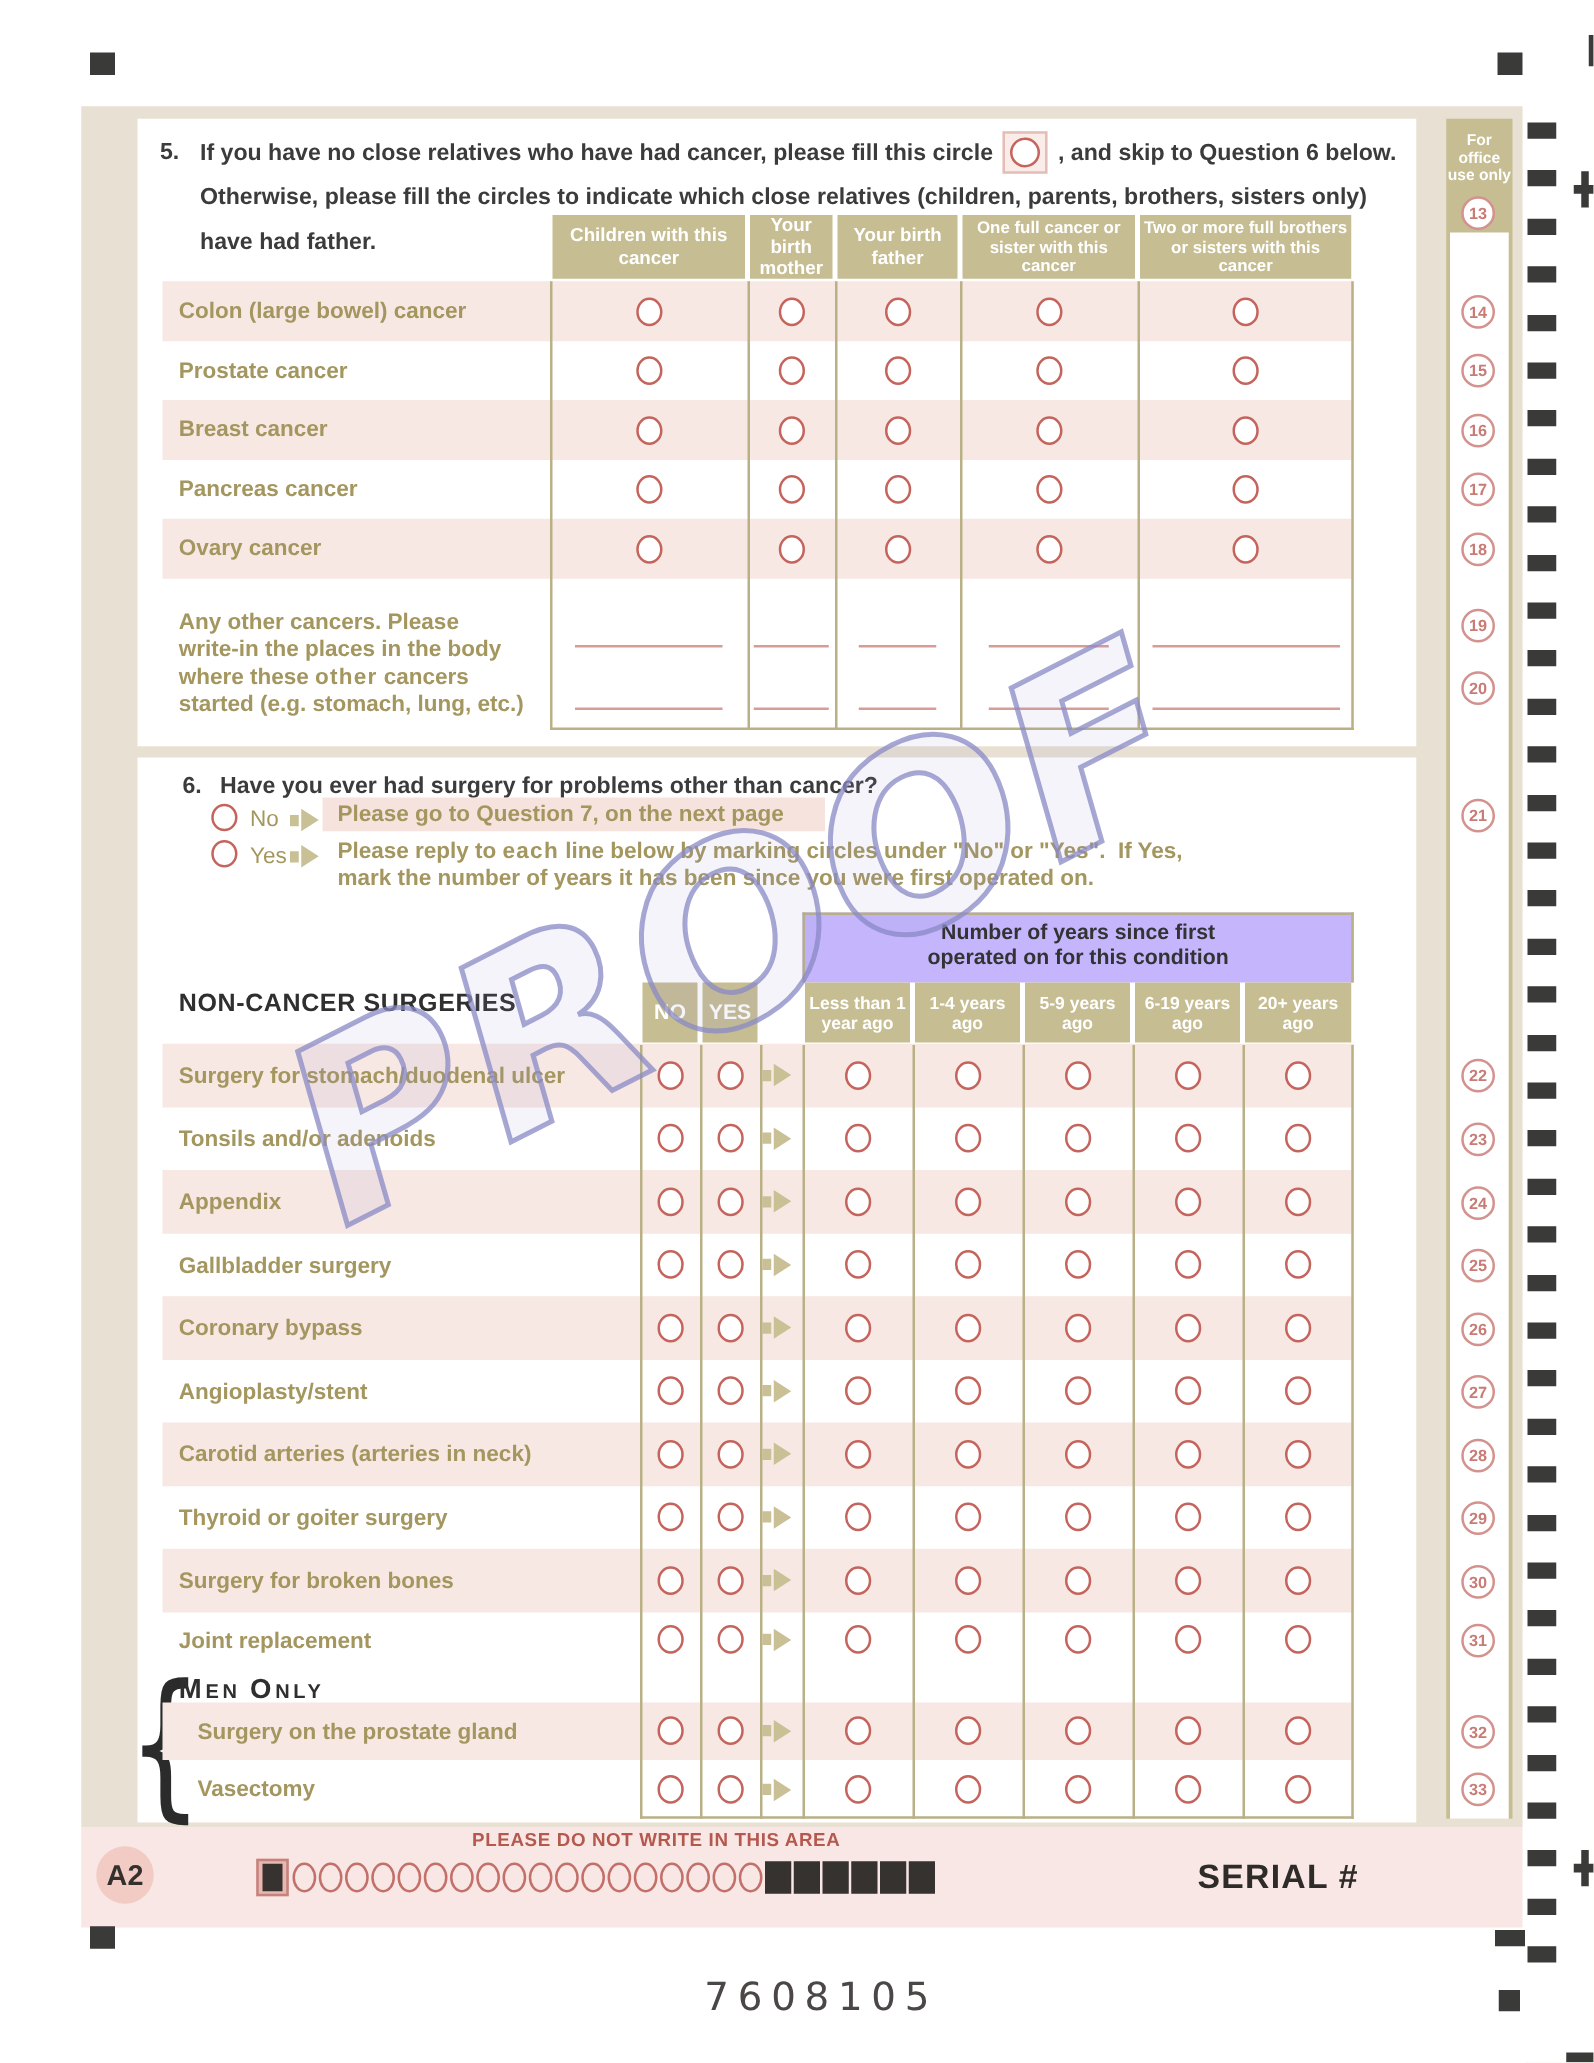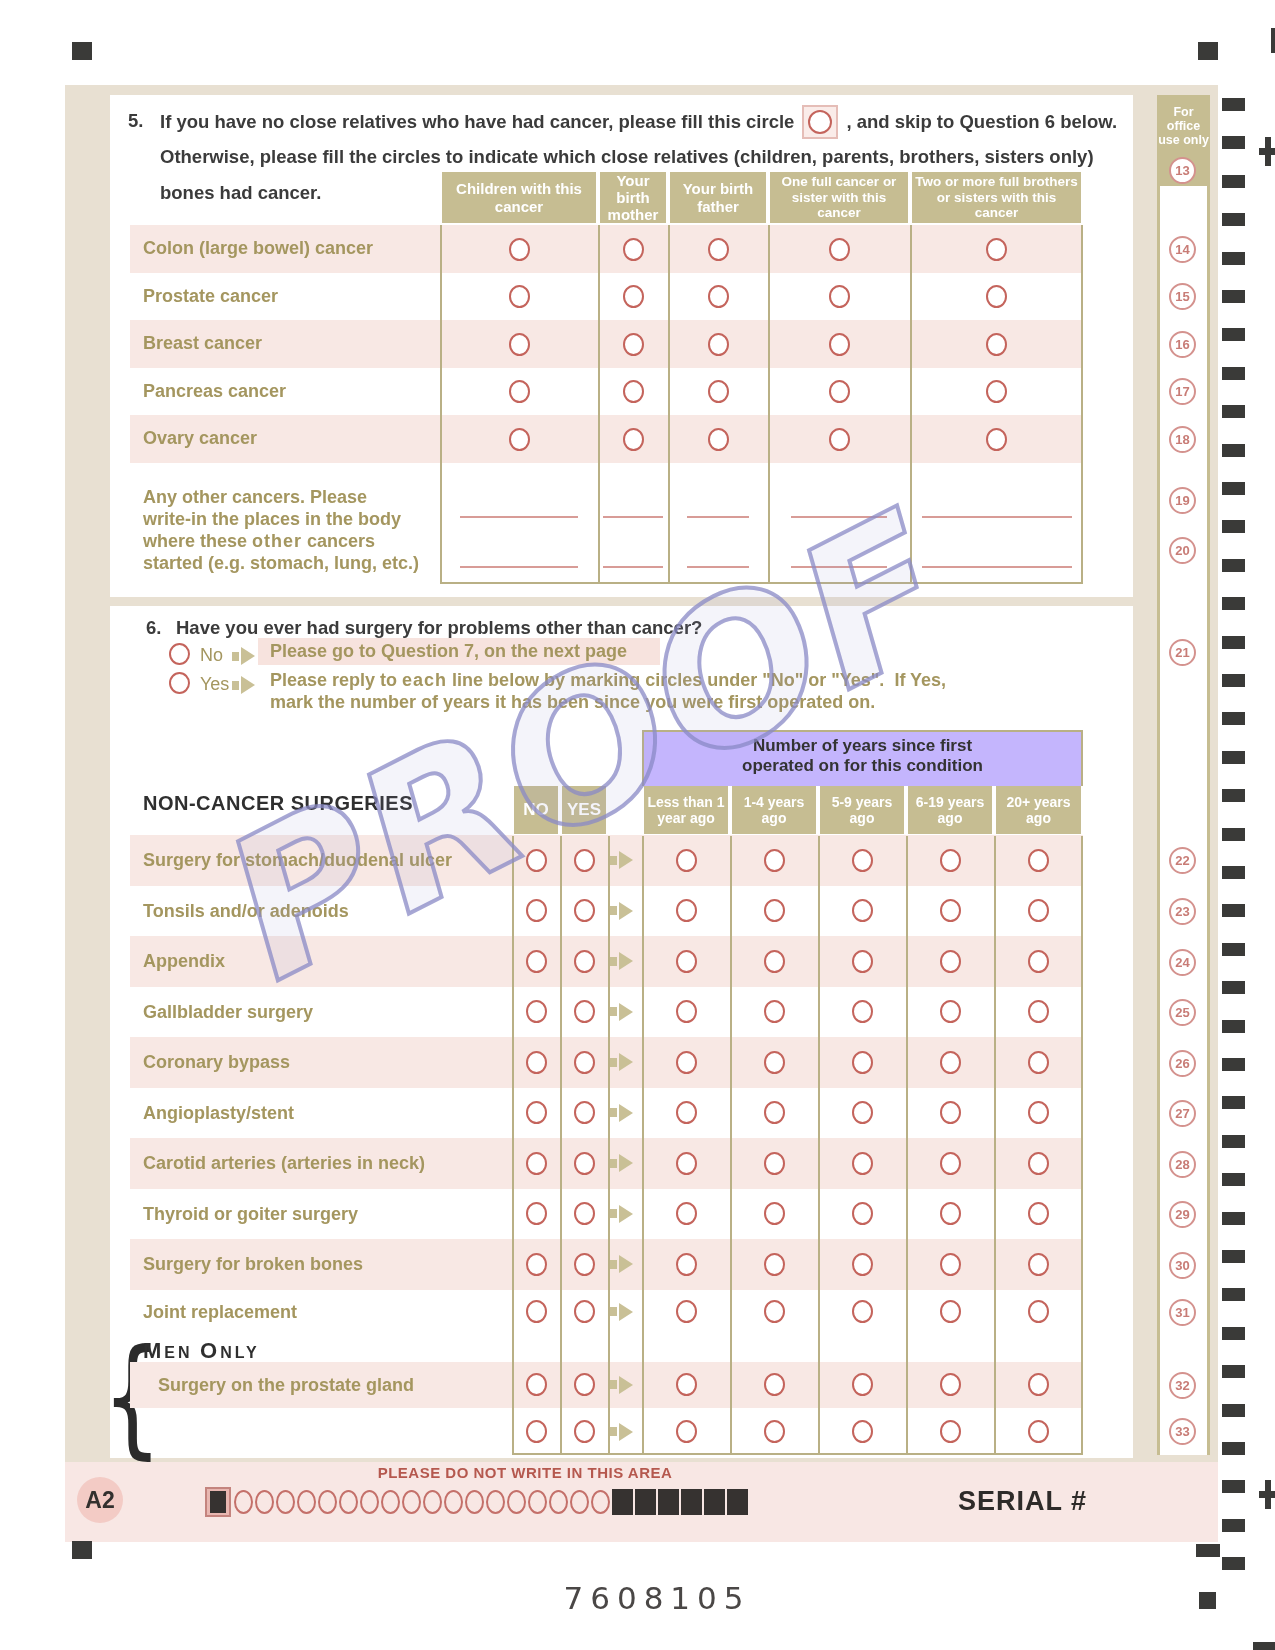--- a/index.html
+++ b/index.html
@@ -79,21 +79,21 @@
 
   <div class="abs qtitle" style="left:128px;top:110px;">5.</div>
   <div class="abs qline" style="left:160px;top:104px;height:36px;">
     <span class="qtitle">If you have no close relatives who have had cancer, please fill this circle</span>
     <span class="inlinecircbox">
         <span class="rc" style="width:20px;height:20px;display:inline-block;"></span>
       </span>
     <span class="qtitle">, and skip to Question 6 below.</span>
   </div>
   <div class="abs qtitle" style="left:160px;top:146px;">Otherwise, please fill the circles to indicate which close relatives (children, parents, brothers, sisters only)</div>
-  <div class="abs qtitle" style="left:160px;top:182px;">bones had cancer.</div>
+  <div class="abs qtitle" style="left:160px;top:182px;">have had father.</div>
 
   <div class="abs olab" style="left:143px;top:486px;line-height:22px;">Any other cancers.   Please</div>
   <div class="abs olab" style="left:143px;top:508px;line-height:22px;">write-in the places in the body</div>
   <div class="abs olab" style="left:143px;top:530px;line-height:22px;"><span>where these </span><span style="font-weight:700;letter-spacing:1px;">other</span><span> cancers</span></div>
   <div class="abs olab" style="left:143px;top:552px;line-height:22px;">started (e.g. stomach, lung, etc.)</div>
 
   <div class="abs qtitle" style="left:146px;top:617px;">6.</div>
   <div class="abs qtitle" style="left:176px;top:617px;">Have you ever had surgery for problems other than cancer?</div>
 
   <div class="abs rc" style="left:169px;top:643px;width:21px;height:22px;"></div>
@@ -397,20 +397,21 @@
     <div class="abs rc" style="left: 573.5px; top: 1373.25px; width: 21px; height: 23px;"></div>
     <div class="abs arrow" style="left: 610px; top: 1375.75px;">
       <div class="sq"></div>
       <div class="tri"></div>
     </div>
     <div class="abs rc" style="left: 675.5px; top: 1373.25px; width: 21px; height: 23px;"></div>
     <div class="abs rc" style="left: 763.5px; top: 1373.25px; width: 21px; height: 23px;"></div>
     <div class="abs rc" style="left: 851.5px; top: 1373.25px; width: 21px; height: 23px;"></div>
     <div class="abs rc" style="left: 939.5px; top: 1373.25px; width: 21px; height: 23px;"></div>
     <div class="abs rc" style="left: 1028px; top: 1373.25px; width: 21px; height: 23px;"></div>
+    <div class="abs olab" style="left: 158px; top: 1408px; width: 350px; height: 47px; line-height: 47px;">Vasectomy</div>
     <div class="abs rc" style="left: 525.5px; top: 1420px; width: 21px; height: 23px;"></div>
     <div class="abs rc" style="left: 573.5px; top: 1420px; width: 21px; height: 23px;"></div>
     <div class="abs arrow" style="left: 610px; top: 1422.5px;">
       <div class="sq"></div>
       <div class="tri"></div>
     </div>
     <div class="abs rc" style="left: 675.5px; top: 1420px; width: 21px; height: 23px;"></div>
     <div class="abs rc" style="left: 763.5px; top: 1420px; width: 21px; height: 23px;"></div>
     <div class="abs rc" style="left: 851.5px; top: 1420px; width: 21px; height: 23px;"></div>
     <div class="abs rc" style="left: 939.5px; top: 1420px; width: 21px; height: 23px;"></div>

